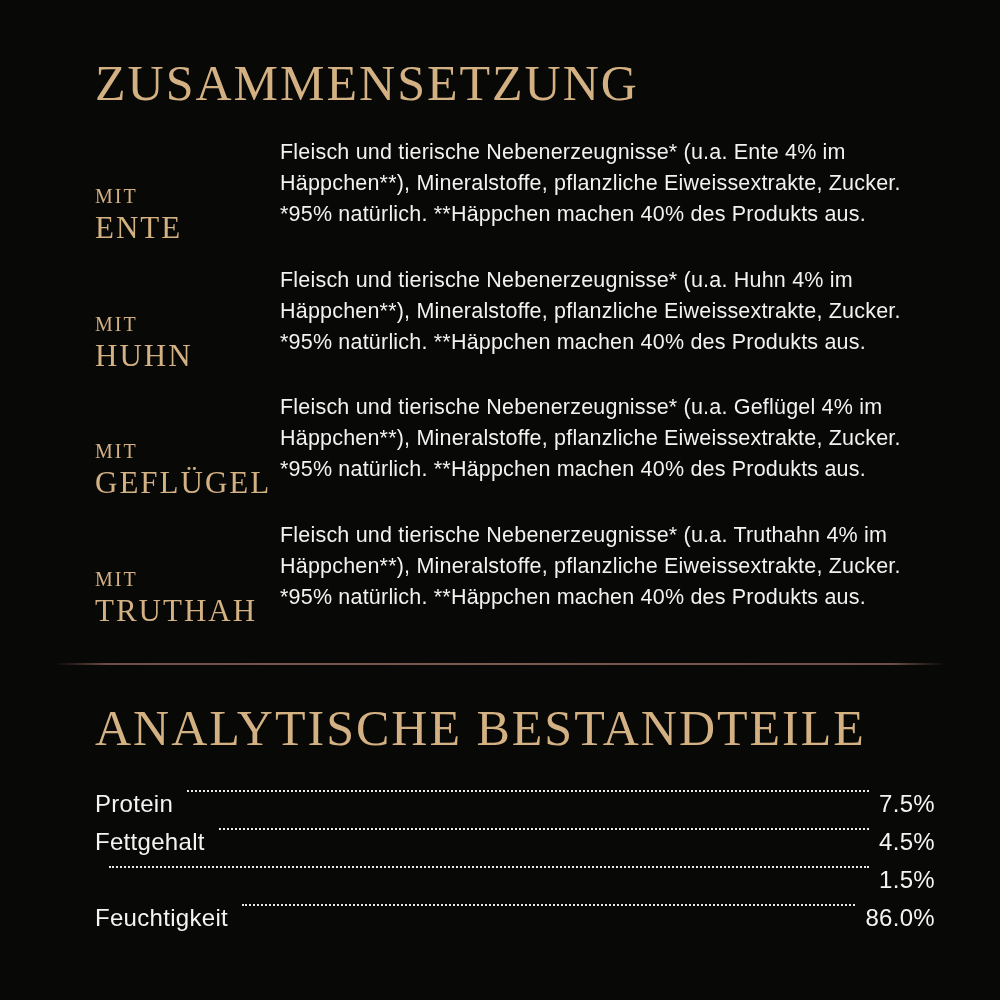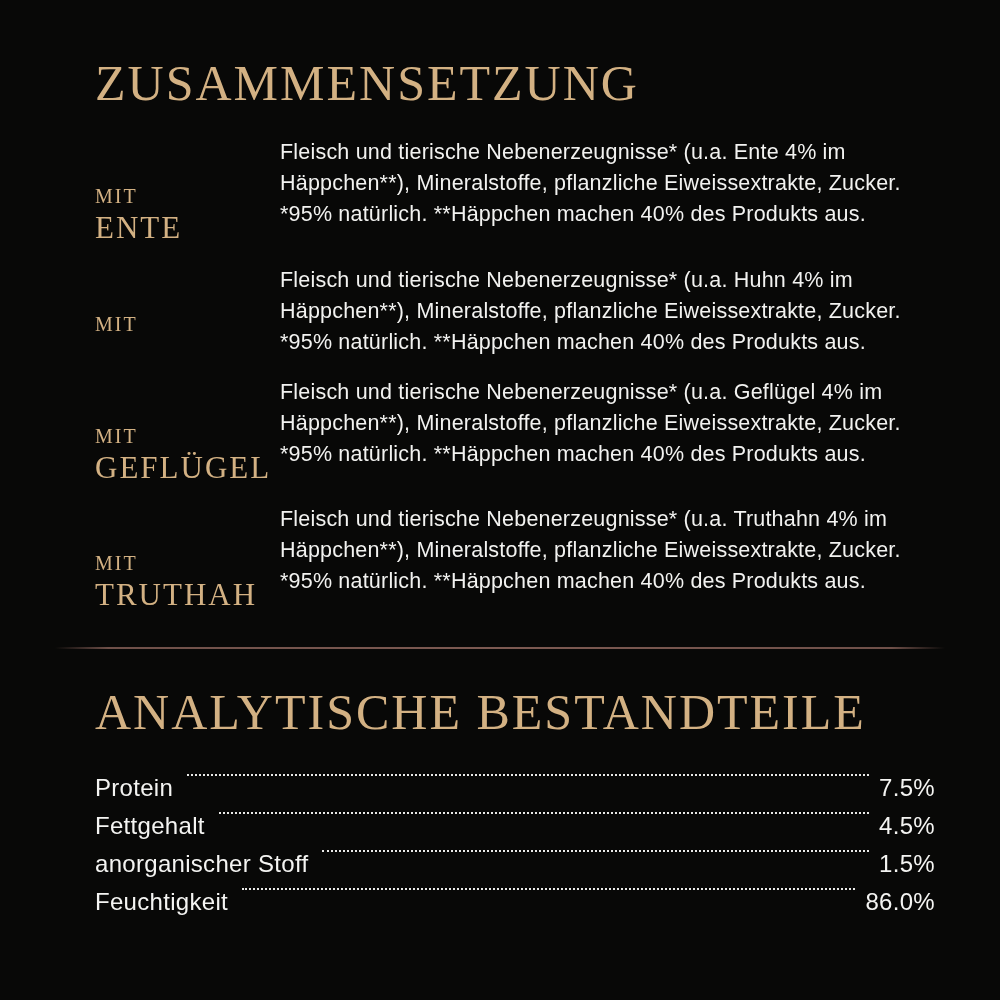--- a/index.html
+++ b/index.html
@@ -113,20 +113,21 @@
     <div class="section-text">
           <div>Fleisch und tierische Nebenerzeugnisse* (u.a. Ente 4% im</div>
           <div>Häppchen**), Mineralstoffe, pflanzliche Eiweissextrakte, Zucker.</div>
           <div>*95% natürlich. **Häppchen machen 40% des Produkts aus.</div>
         </div>
   </div>
 
   <div class="section">
     <div class="section-left">
       <div class="section-prefix">MIT</div>
+      <div class="section-name">HUHN</div>
     </div>
     <div class="section-text">
           <div>Fleisch und tierische Nebenerzeugnisse* (u.a. Huhn 4% im</div>
           <div>Häppchen**), Mineralstoffe, pflanzliche Eiweissextrakte, Zucker.</div>
           <div>*95% natürlich. **Häppchen machen 40% des Produkts aus.</div>
         </div>
   </div>
 
   <div class="section">
     <div class="section-left">
@@ -164,21 +165,20 @@
     <span class="row-value">7.5%</span>
   </div>
 
   <div class="analysis-row">
     <span class="row-label">Fettgehalt</span>
     <span class="row-dots"></span>
     <span class="row-value">4.5%</span>
   </div>
 
   <div class="analysis-row">
-    <span class="row-label">anorganischer Stoff</span>
     <span class="row-dots"></span>
     <span class="row-value">1.5%</span>
   </div>
 
 
   <div class="analysis-row">
     <span class="row-label">Feuchtigkeit</span>
     <span class="row-dots"></span>
     <span class="row-value">86.0%</span>
   </div>

